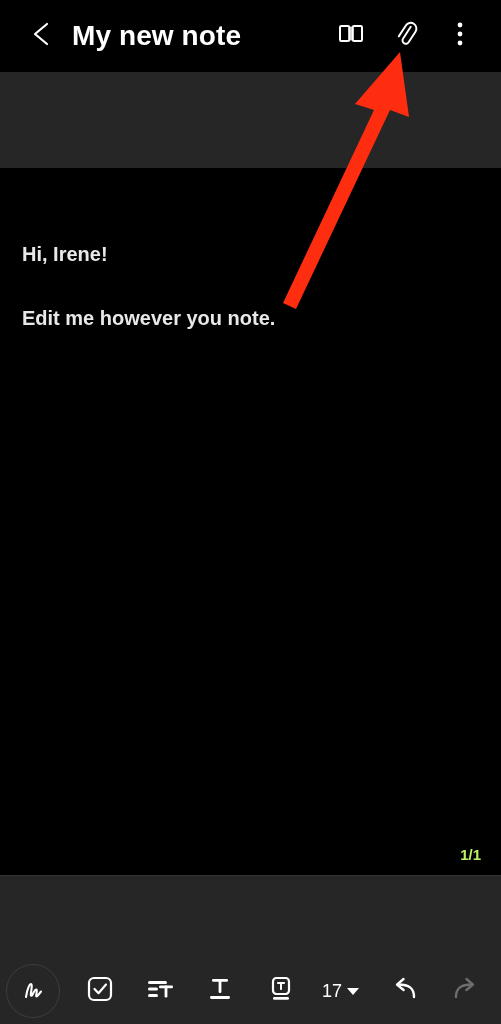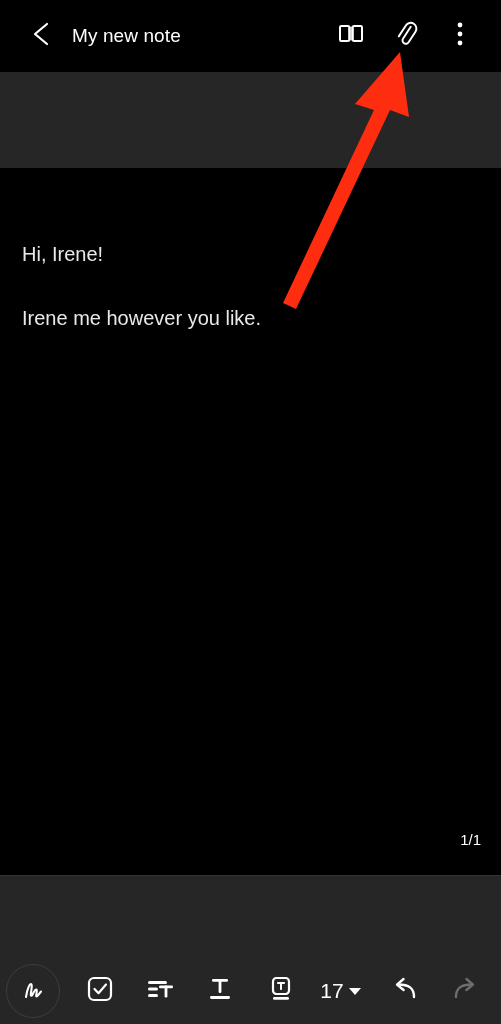--- a/index.html
+++ b/index.html
@@ -35,22 +35,22 @@
     display: flex;
     align-items: center;
     justify-content: center;
   }
   #note-title {
     position: absolute;
     left: 72px;
     top: 0;
     height: 64px;
     line-height: 72px;
-    font-size: 19px;
-    font-weight: normal;
+    font-size: 28px;
+    font-weight: bold;
     color: #ffffff;
     letter-spacing: 0.1px;
     white-space: nowrap;
   }
   .hdr-icon {
     position: absolute;
     top: 16px;
     width: 40px;
     height: 40px;
     display: flex;
@@ -70,40 +70,41 @@
     background: #262626;
   }
 
   
   #note-body {
     position: absolute;
     left: 0; top: 168px;
     width: 501px;
     height: 707px;
     background: #000000;
+    font-weight: bold;
   }
   #note-text {
     position: absolute;
     left: 22px;
     top: 72px;
     width: 440px;
   }
   .note-line {
     font-size: 20px;
     color: #e8e8e8;
     line-height: 28px;
     margin-bottom: 36px;
     white-space: pre-wrap;
   }
   #page-indicator {
     position: absolute;
     right: 20px;
-    bottom: 27px;
+    bottom: 12px;
     font-size: 15px;
-    color: #ffffff;
+    color: #bef264;
     text-align: center;
   }
 
   
   #bottom-panel {
     position: absolute;
     left: 0; top: 875px;
     width: 501px;
     height: 149px;
     background: #262626;
@@ -142,21 +143,21 @@
     display: flex;
     align-items: center;
     justify-content: center;
   }
   #font-size-wrap {
     display: flex;
     align-items: center;
     gap: 4px;
   }
   #font-size-value {
-    font-size: 21px;
+    font-size: 18px;
     color: #ffffff;
   }
 
   
   #annotation-arrow {
     position: absolute;
     left: 0; top: 0;
     width: 501px;
     height: 1024px;
     pointer-events: none;
@@ -207,21 +208,21 @@
         </svg>
       </span>
     </div>
   </div>
 
   <div id="subband"></div>
 
   <div id="note-body">
     <div id="note-text">
       <div class="note-line">Hi, Irene!</div>
-      <div class="note-line">Irene me however you like.</div>
+      <div class="note-line">Edit me however you note.</div>
     </div>
     <div id="page-indicator">1/1</div>
   </div>
 
   <div id="bottom-panel">
     <div id="bottom-toolbar">
 
       <div class="tb-item" id="tb-pen">
         <div id="pen-circle">
           <svg width="30" height="30" viewBox="0 0 30 30">

